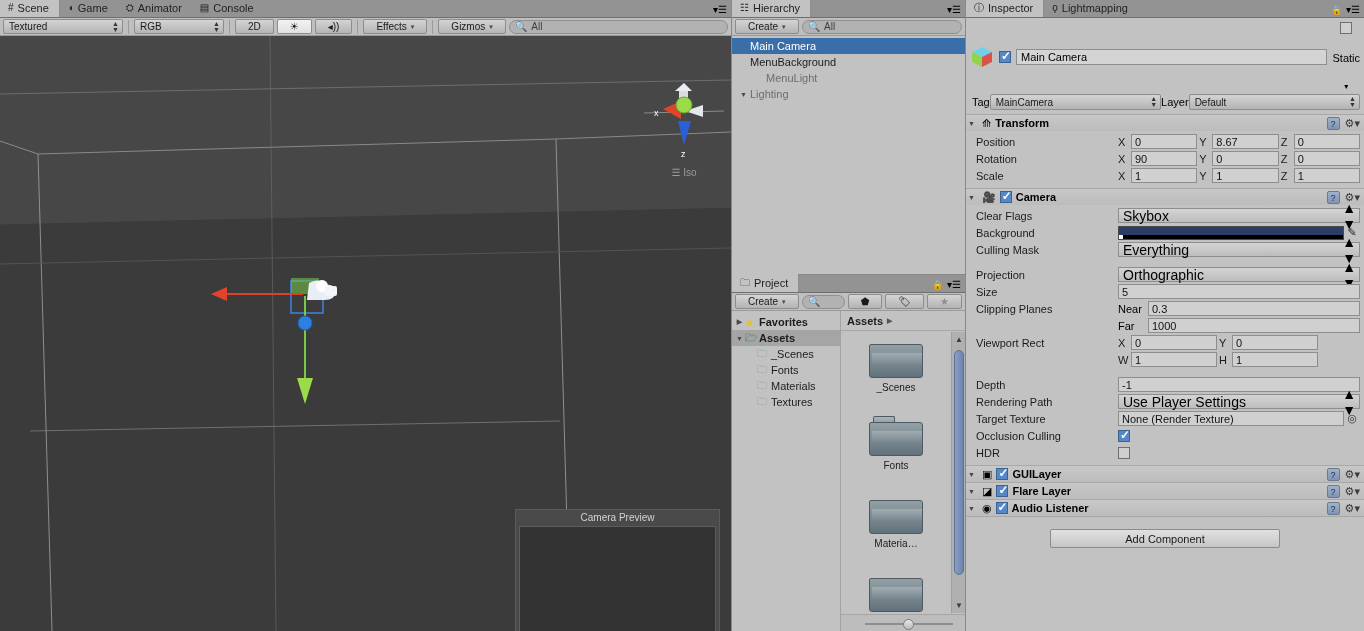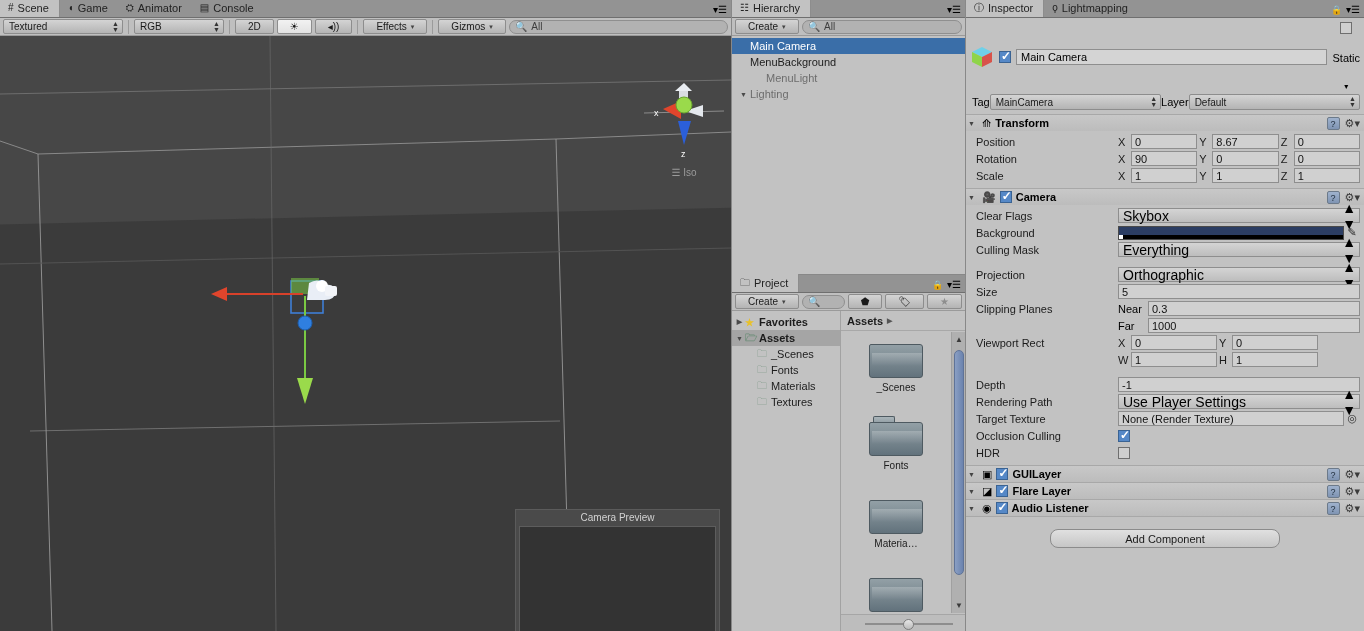--- a/index.html
+++ b/index.html
@@ -169,21 +169,21 @@
   .dd { height:15px; background:linear-gradient(#d4d4d4,#bdbdbd); border:1px solid #8e8e8e;
        display:flex; align-items:center; justify-content:space-between; padding:0 3px 0 4px;
        font-size:14px; flex:1; cursor:default; }
   .colorfield { flex:1; height:14px; border:1px solid #4a4a4a; position:relative; }
   .colorfield .swatch { position:absolute; left:0; top:0; right:0; height:9px; }
   .colorfield .alpha { position:absolute; left:0; bottom:0; right:0; height:4px; background:#000; }
   .colorfield .alpha i { position:absolute; left:0; top:0; width:4px; height:4px; background:#fff; }
   .eyedrop { width:16px; text-align:center; font-size:11px; color:#2b2b2b; }
   .addcomp-wrap { padding:12px 0; display:flex; justify-content:center; }
   .addcomp {
-    width:230px; height:19px; border:1px solid #8b8b8b; border-radius:8px;
+    width:230px; height:19px; border:1px solid #8b8b8b; border-radius:2px;
     background:linear-gradient(#e0e0e0,#c6c6c6); font-size:11px;
     display:flex; align-items:center; justify-content:center; color:#1a1a1a; cursor:default;
   }
   .sep-line { height:1px; background:#a8a8a8; }
 </style>
 </head>
 <body>
 
 <div class="app">
 

